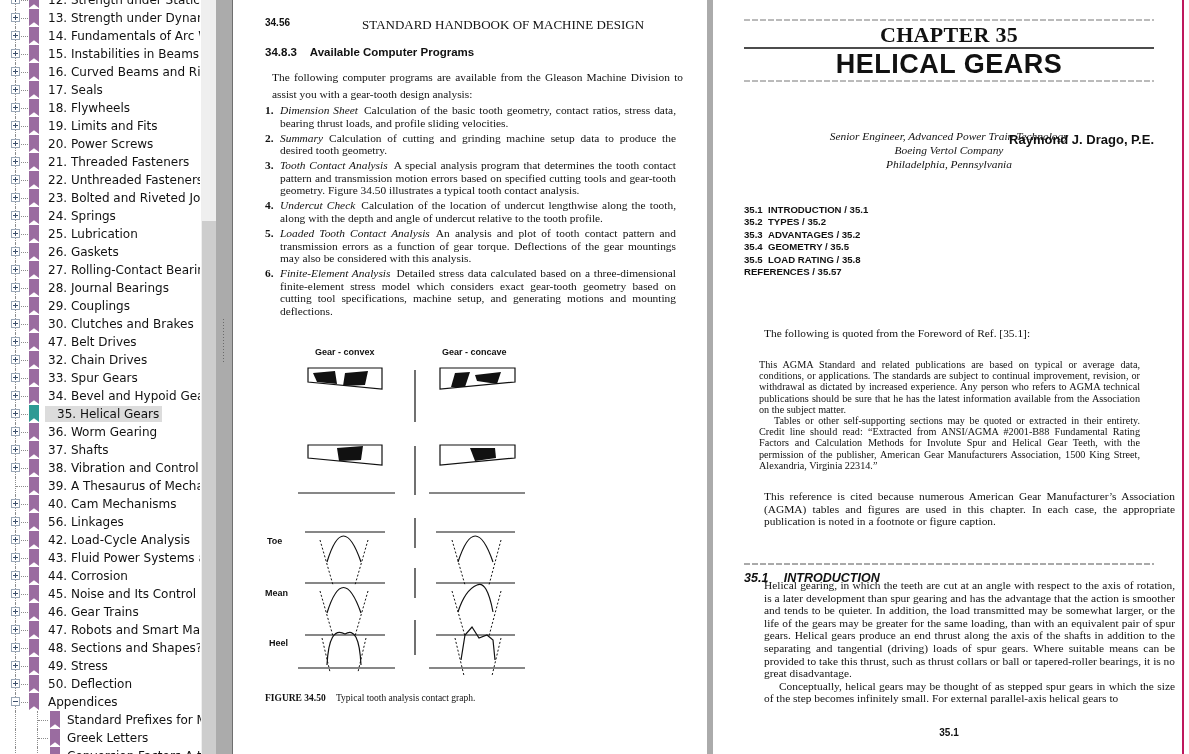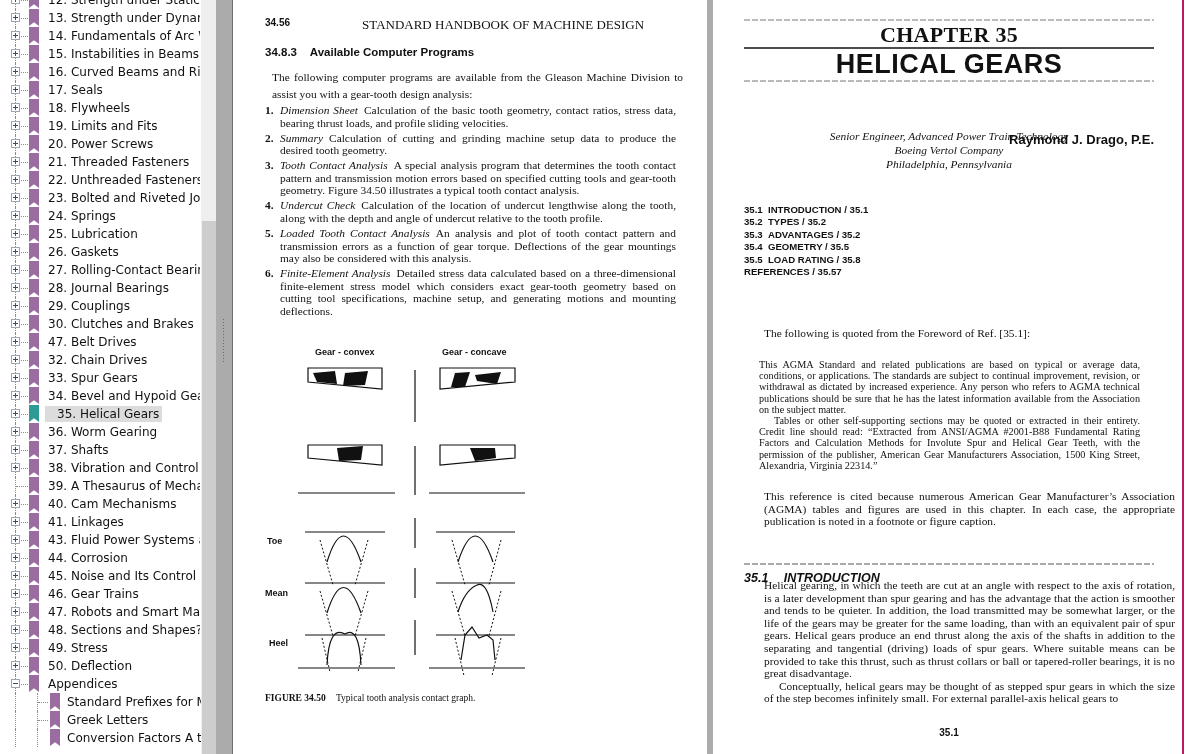--- a/index.html
+++ b/index.html
@@ -279,21 +279,28 @@
         <span class="hline"></span>
         <span class="expander plus"></span>
         <span class="bookmark-icon"></span>
         <span class="tree-label">40. Cam Mechanisms</span>
       </div>
       <div class="tree-row">
         <span class="vline"></span>
         <span class="hline"></span>
         <span class="expander plus"></span>
         <span class="bookmark-icon"></span>
-        <span class="tree-label">41. Linkages</span>
+        <span class="tree-label">56. Linkages</span>
+      </div>
+      <div class="tree-row">
+        <span class="vline"></span>
+        <span class="hline"></span>
+        <span class="expander plus"></span>
+        <span class="bookmark-icon"></span>
+        <span class="tree-label">42. Load-Cycle Analysis</span>
       </div>
       <div class="tree-row">
         <span class="vline"></span>
         <span class="hline"></span>
         <span class="expander plus"></span>
         <span class="bookmark-icon"></span>
         <span class="tree-label">43. Fluid Power Systems and</span>
       </div>
       <div class="tree-row">
         <span class="vline"></span>

